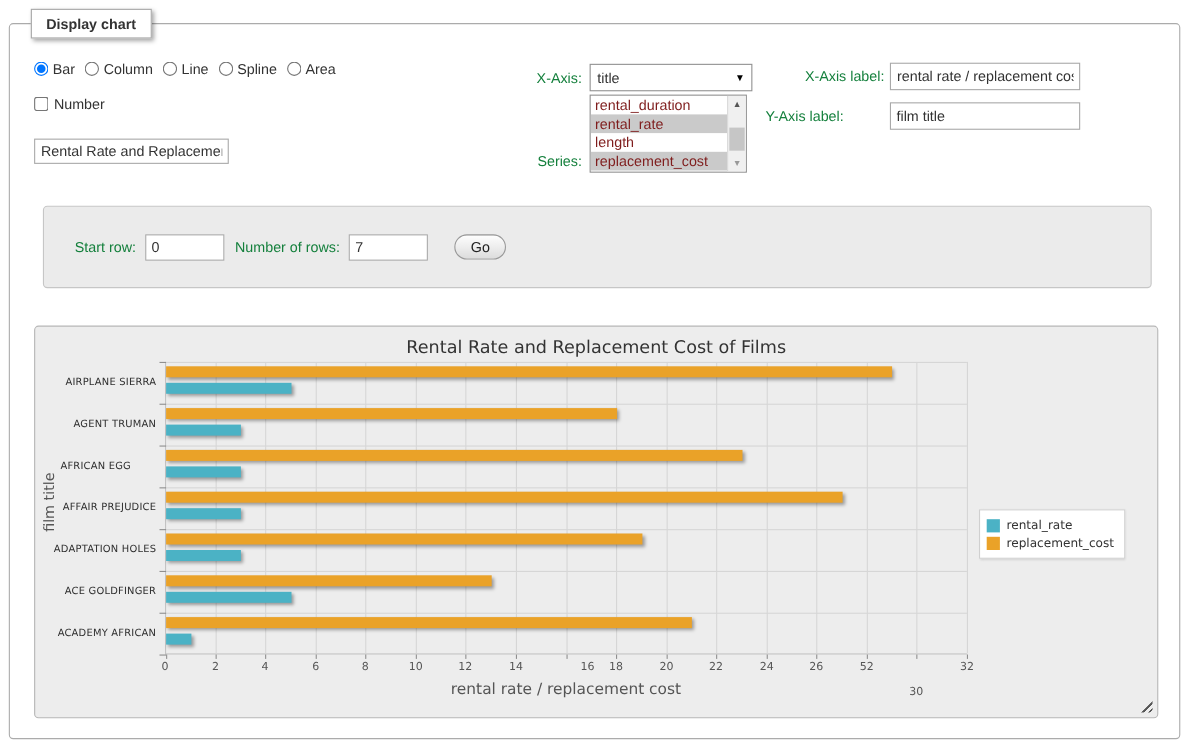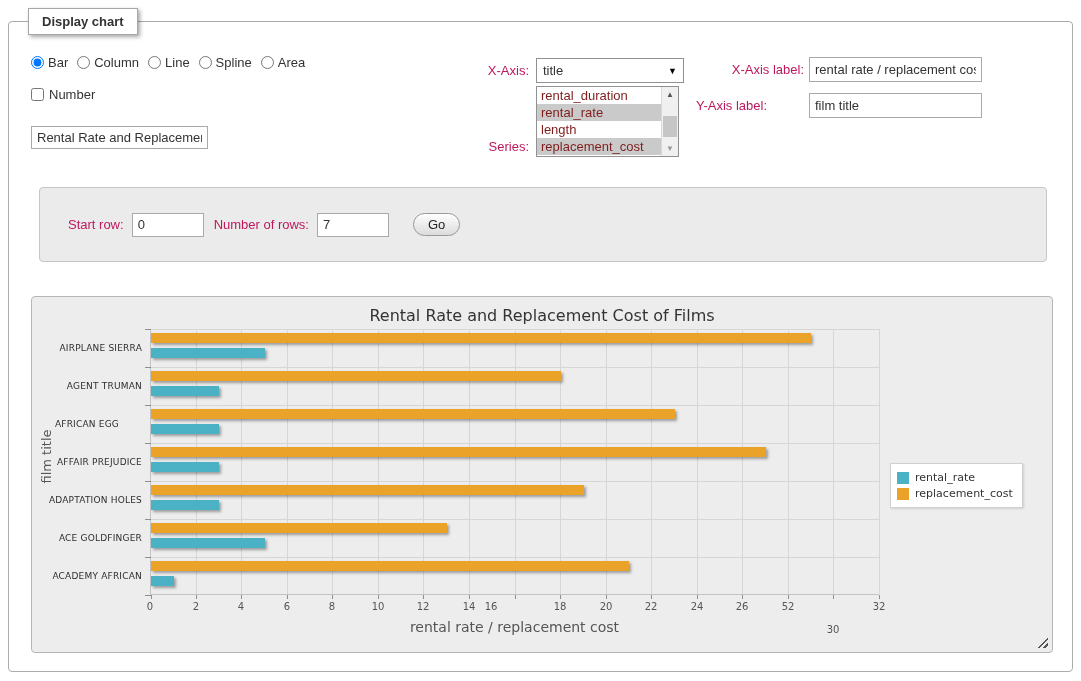--- a/index.html
+++ b/index.html
@@ -16,21 +16,21 @@
   
   .radio-row { position:absolute; left:22px; top:33px; display:flex; align-items:center; gap:9px; }
   .radio-row label { display:flex; align-items:center; gap:4px; }
   .stacked-row { position:absolute; left:22px; top:65px; display:flex; align-items:center; gap:5px; }
   input[type=radio], input[type=checkbox] { margin:0; }
 
   input[type=text] { border:1px solid #a9a9a9; font-family:"Liberation Sans",sans-serif;
                      font-size:13px; padding:3px 5px; color:#333; background:#fff; }
   .title-input { position:absolute; left:22px; top:104px; width:177px; height:23px; }
 
-  .lbl { color:#be185d; }
+  .lbl { color:#15803d; }
   .xaxis-lbl  { position:absolute; left:420px; top:36px; width:100px; text-align:right; line-height:25px; }
   .series-lbl { position:absolute; left:420px; top:114px; width:100px; text-align:right; line-height:22px; }
   .xal-lbl    { position:absolute; left:650px; top:35px; width:145px; text-align:right; line-height:25px; }
   .yal-lbl    { position:absolute; left:650px; top:71px; width:145px; text-align:center; line-height:25px; }
   .xal-input  { position:absolute; left:800px; top:35px; width:173px; height:25px; }
   .yal-input  { position:absolute; left:800px; top:71px; width:173px; height:25px; }
 
   .selectbox { position:absolute; left:527px; top:36px; width:148px; height:25px; background:#fff;
                border:1px solid #919191; display:flex; align-items:center; padding:0 6px; cursor:default; }
   .selectbox .val { flex:1; }
@@ -223,21 +223,21 @@
       </div>
     <div id="chart-overlays">
         <div class="xtick-lbl" style="left: 103px; top: 304px;">0</div>
         <div class="xtick-lbl" style="left: 149px; top: 304px;">2</div>
         <div class="xtick-lbl" style="left: 194px; top: 304px;">4</div>
         <div class="xtick-lbl" style="left: 240px; top: 304px;">6</div>
         <div class="xtick-lbl" style="left: 285px; top: 304px;">8</div>
         <div class="xtick-lbl" style="left: 331px; top: 304px;">10</div>
         <div class="xtick-lbl" style="left: 376px; top: 304px;">12</div>
         <div class="xtick-lbl" style="left: 422px; top: 304px;">14</div>
-        <div class="xtick-lbl" style="left: 444px; top: 304px;">16</div>
+        <div class="xtick-lbl" style="left: 487px; top: 304px;">16</div>
         <div class="xtick-lbl" style="left: 513px; top: 304px;">18</div>
         <div class="xtick-lbl" style="left: 559px; top: 304px;">20</div>
         <div class="xtick-lbl" style="left: 604px; top: 304px;">22</div>
         <div class="xtick-lbl" style="left: 650px; top: 304px;">24</div>
         <div class="xtick-lbl" style="left: 695px; top: 304px;">26</div>
         <div class="xtick-lbl" style="left: 741px; top: 304px;">52</div>
         <div class="xtick-lbl" style="left: 786px; top: 304px; margin-top: 23px;">30</div>
         <div class="xtick-lbl" style="left: 832px; top: 304px;">32</div>
         <div class="cat-lbl" style="top: 32px; height: 38px; line-height: 38px;">AIRPLANE SIERRA</div>
         <div class="cat-lbl" style="top: 70px; height: 38px; line-height: 38px;">AGENT TRUMAN</div>

